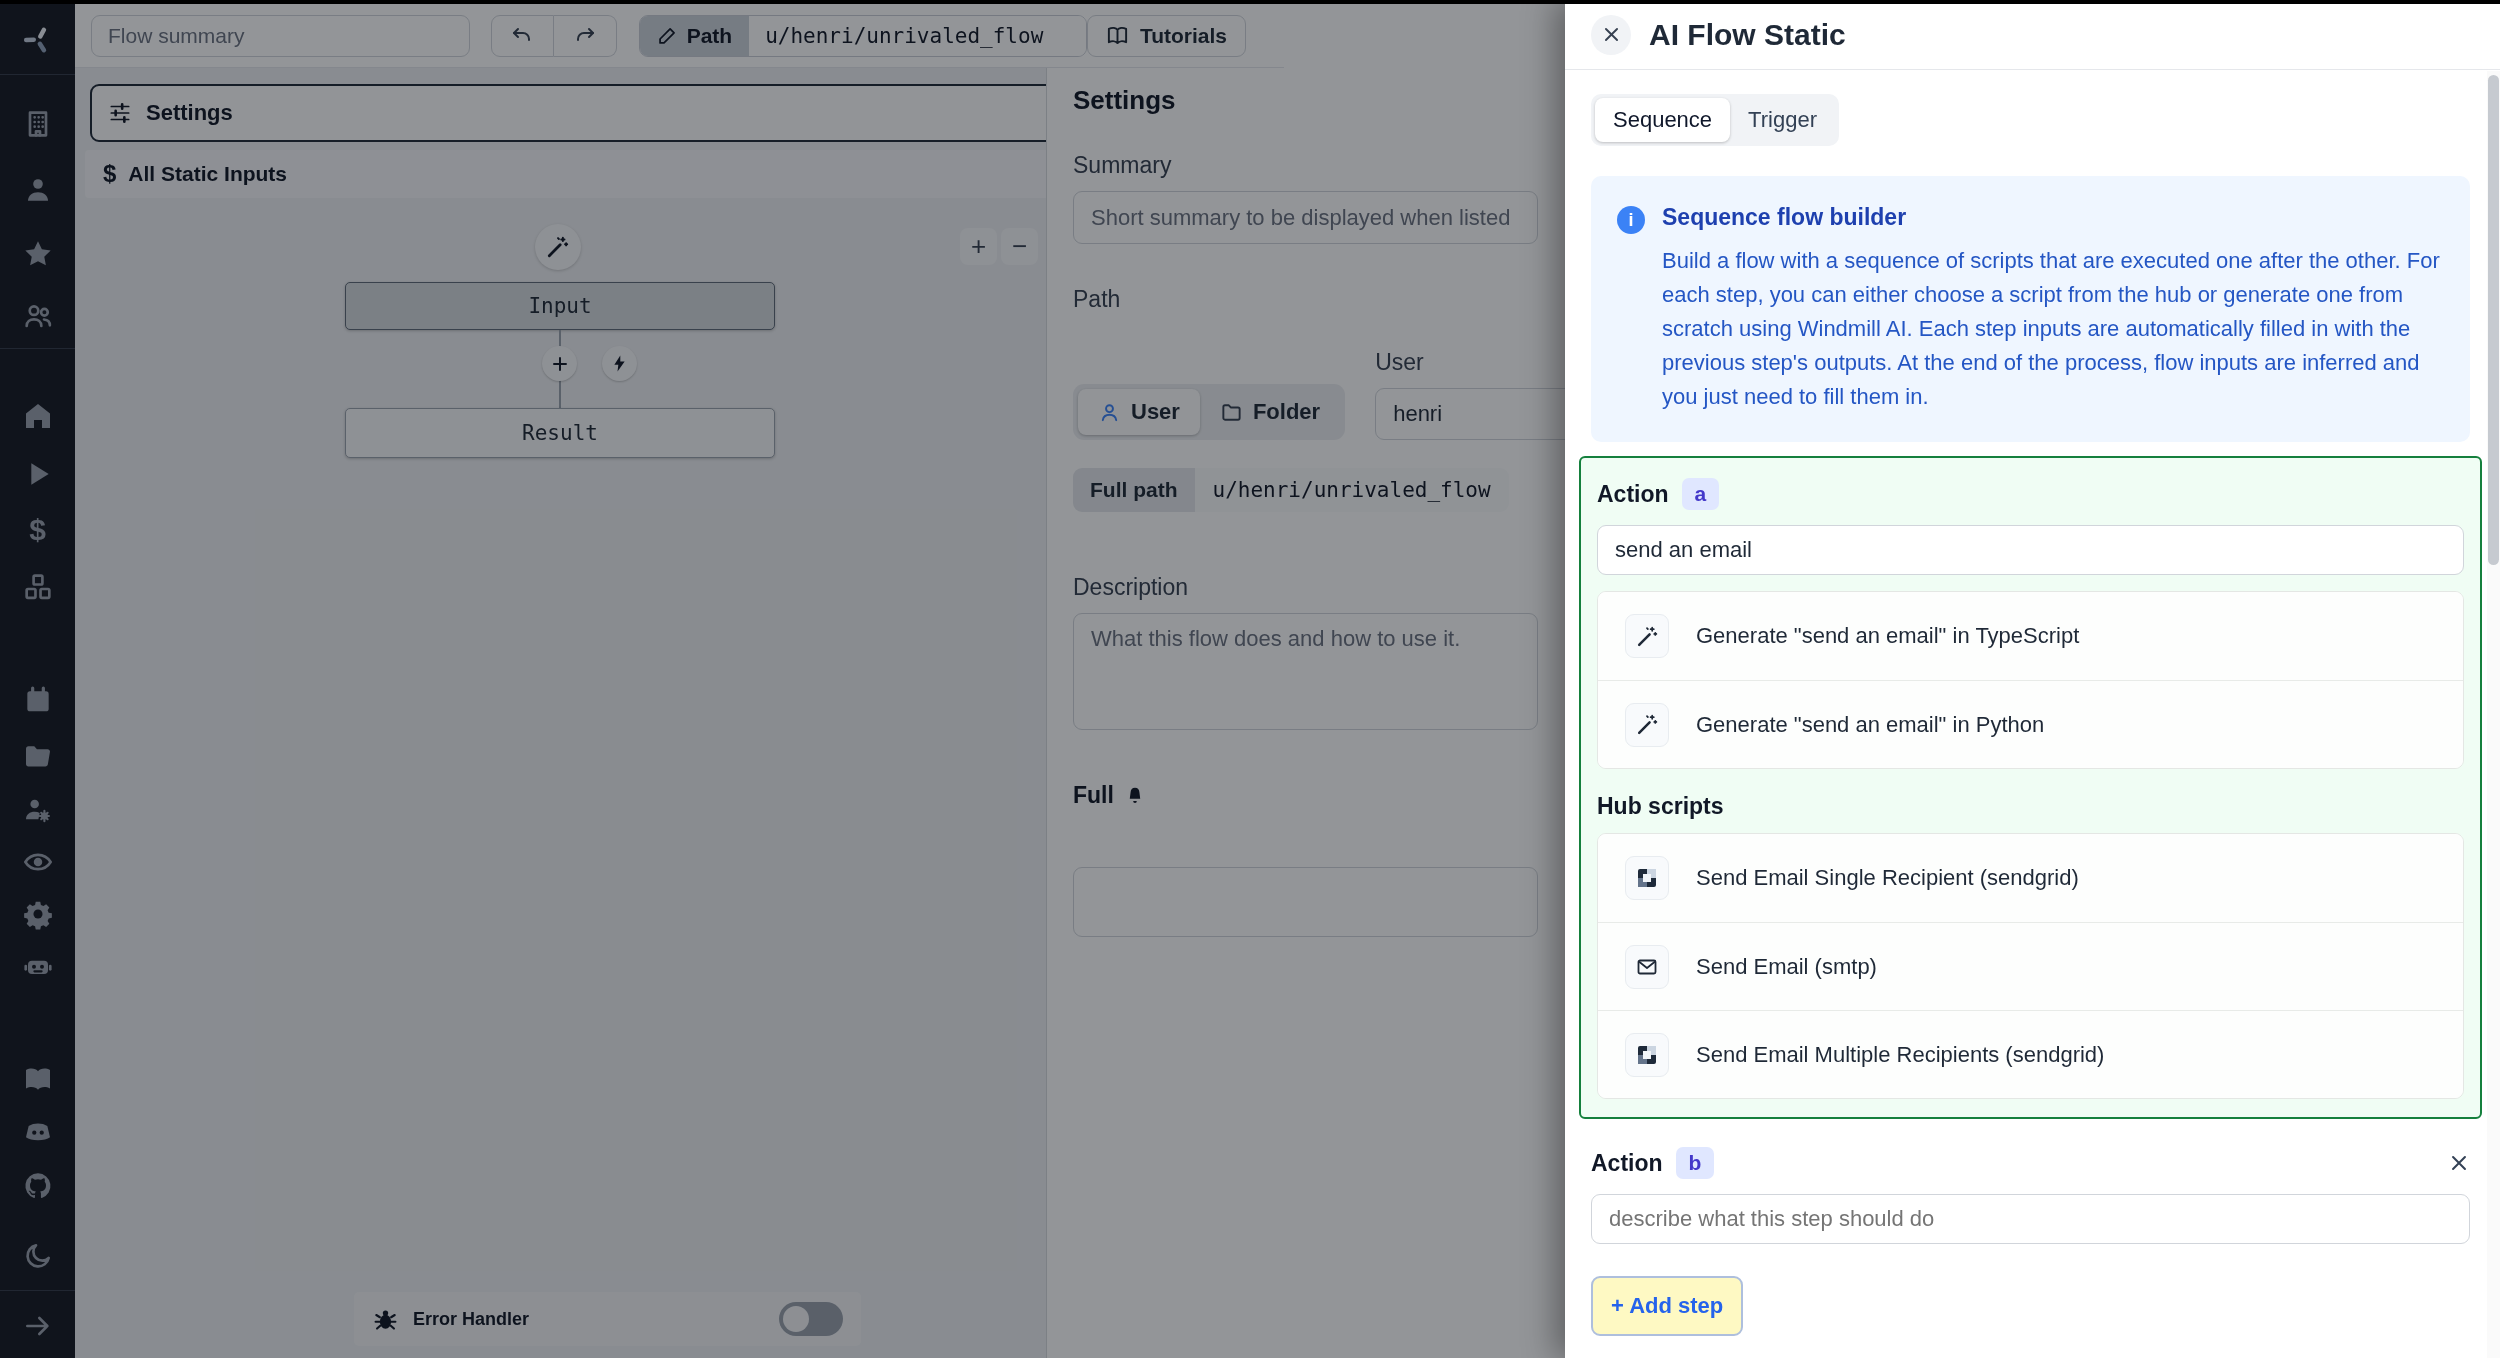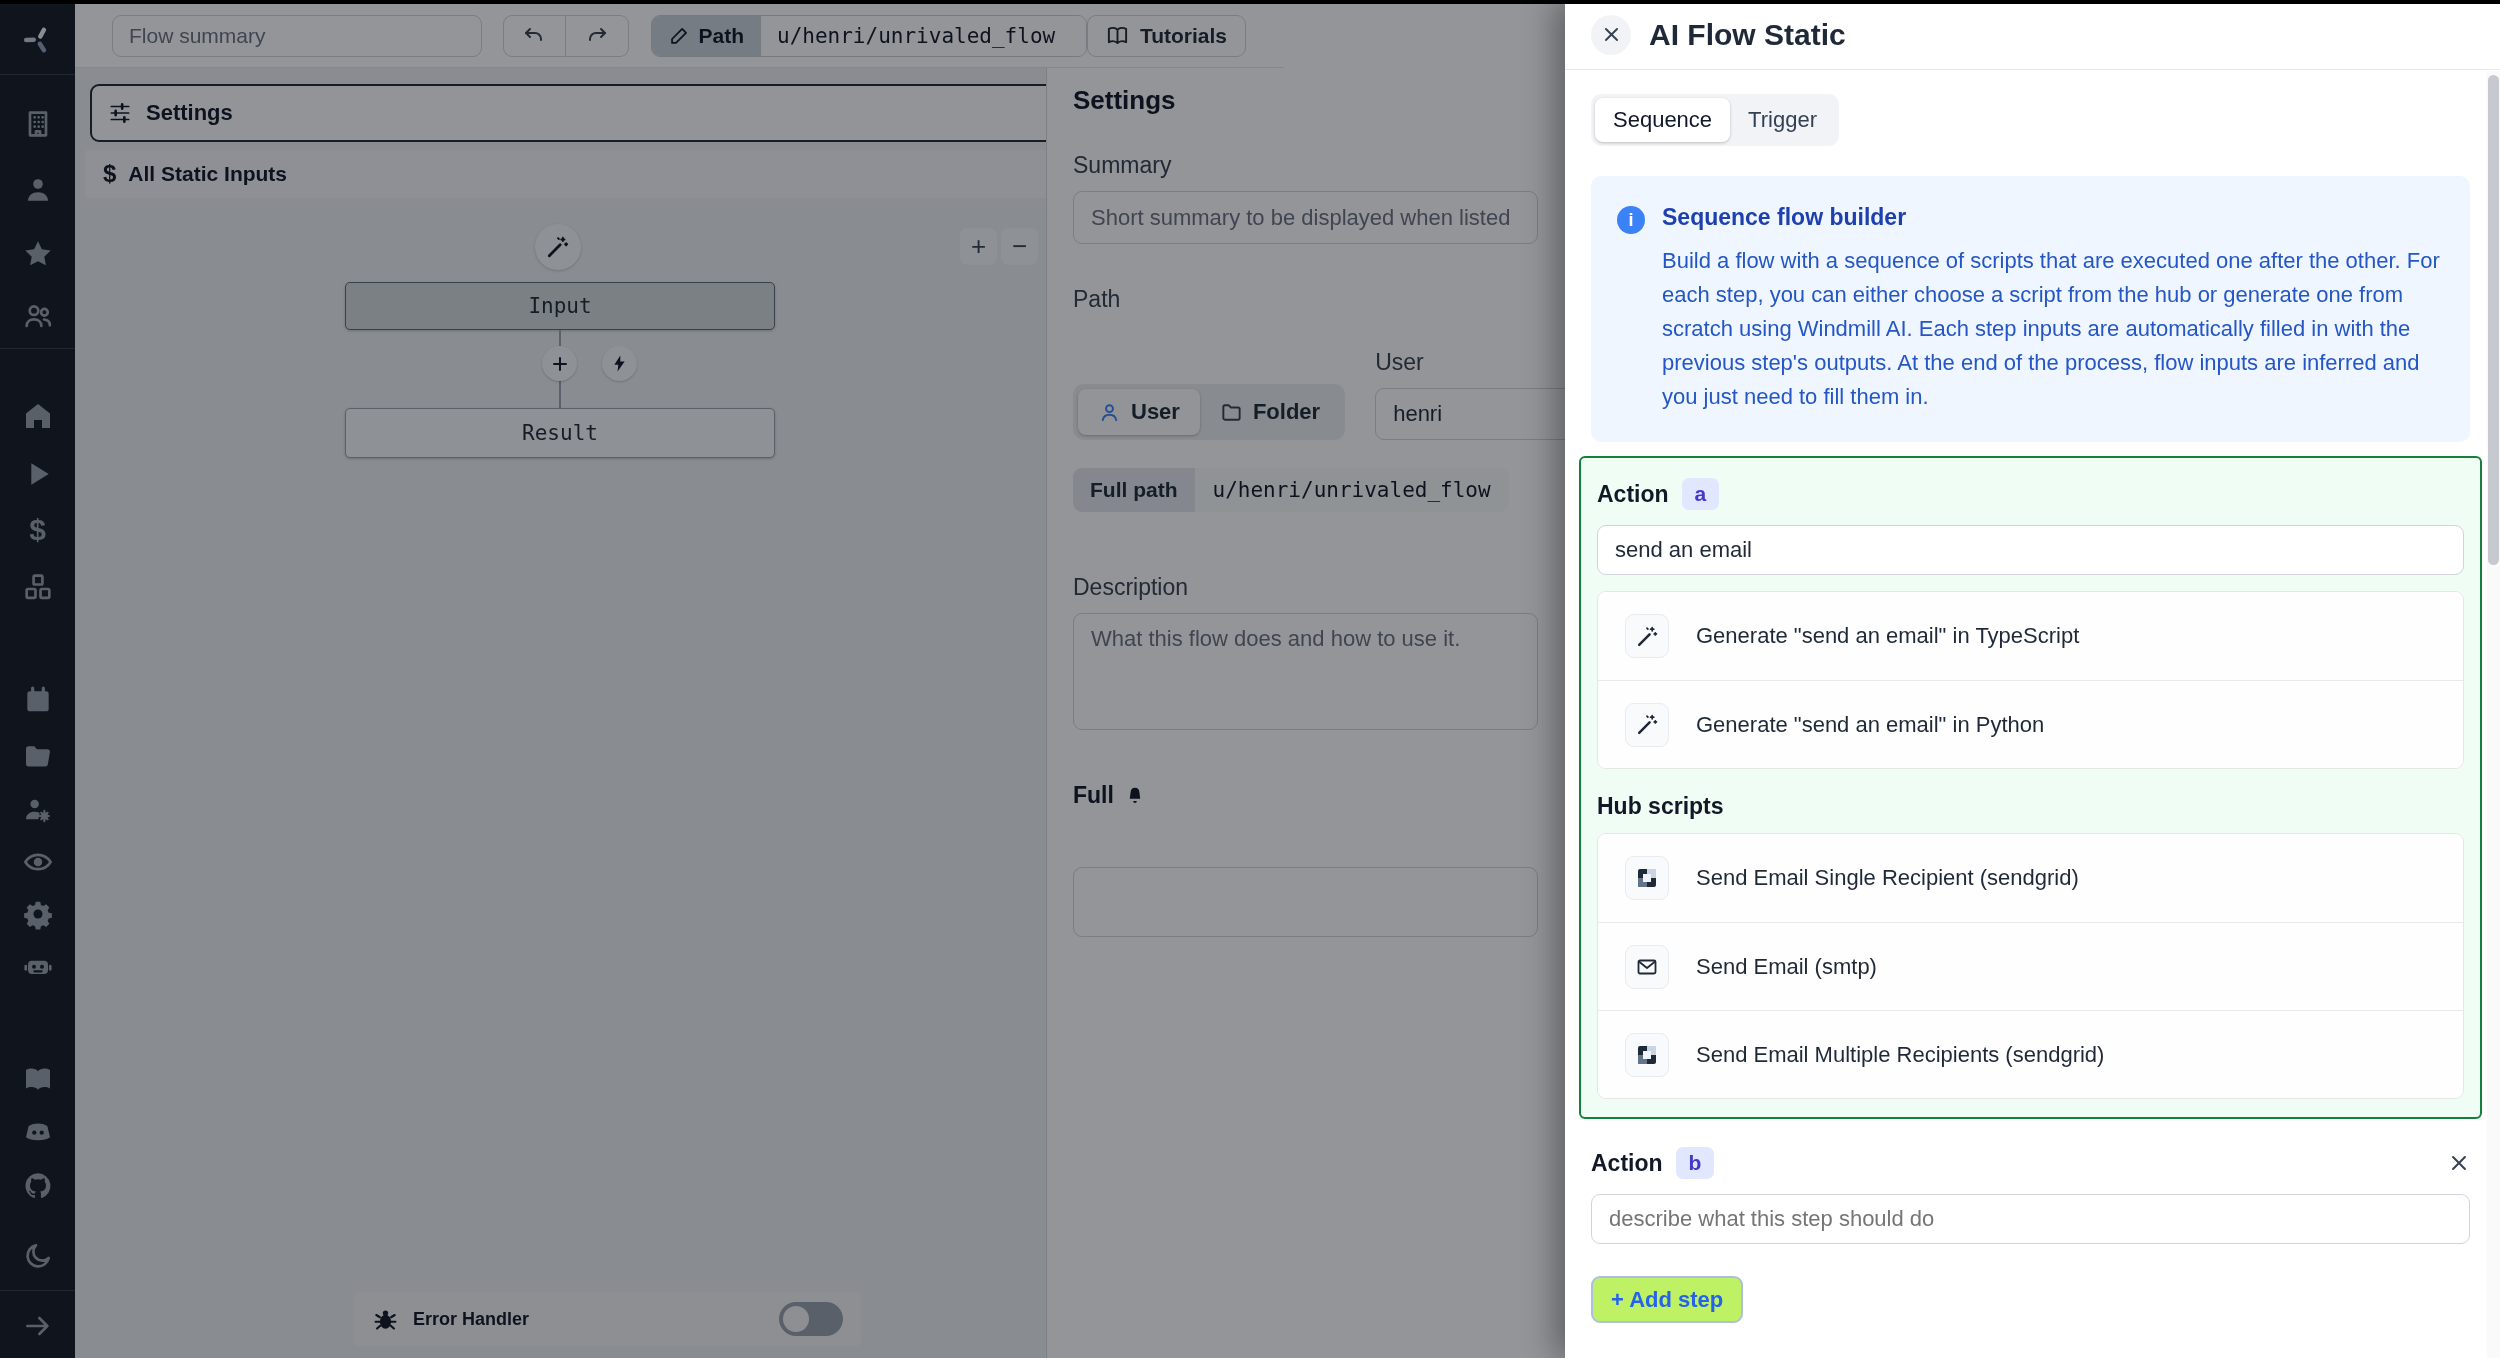--- a/index.html
+++ b/index.html
@@ -16,21 +16,21 @@
   
   .sidebar { position:absolute; left:0; top:4px; width:75px; height:1354px; background:#161a23; z-index:10; }
   .sb-icon { position:absolute; left:50%; transform:translateX(-50%); width:40px; height:40px;
              display:flex; align-items:center; justify-content:center; color:#9aa1ad; }
   .sb-icon svg { width:32px; height:32px; }
   .sb-glyph { font-size:30px; line-height:1; color:#9aa1ad; }
   .sb-div { position:absolute; left:0; width:75px; height:1px; background:#343b49; }
 
   
   .topbar { position:absolute; left:75px; top:4px; width:1209px; height:64px; background:#fff;
-            border-bottom:1px solid #e5e7eb; display:flex; align-items:center; padding:0 20px 0 37px; z-index:10; }
+            border-bottom:1px solid #e5e7eb; display:flex; align-items:center; padding:0 20px 0 16px; z-index:10; }
   .tb-input { width:470px; height:42px; border:1px solid #d1d5db; border-radius:9px; padding:0 16px;
               font-size:21px; color:#374151; background:#fff; outline:none; font-family:inherit; }
   .tb-input::placeholder { color:#6b7280; }
   .undo-group { display:flex; margin-left:21px; }
   .undo-group .ubtn { width:63px; height:42px; border:1px solid #d1d5db; background:#fff;
                       display:flex; align-items:center; justify-content:center; color:#374151; cursor:pointer; }
   .undo-group .ubtn:first-child { border-radius:9px 0 0 9px; }
   .undo-group .ubtn:last-child { border-radius:0 9px 9px 0; border-left:none; }
   .path-group { display:flex; margin-left:22px; height:42px; border:1px solid #c9ced6; border-radius:9px; overflow:hidden; }
   .path-label { display:flex; align-items:center; gap:9px; background:#ccd2da; color:#111827;
@@ -123,22 +123,22 @@
   .result-list { margin-top:16px; background:#fdfefd; border:1px solid #e4e7e4; border-radius:9px; overflow:hidden; }
   .result-row { display:flex; align-items:center; gap:27px; height:88px; padding:0 27px; cursor:pointer; background:#fdfefd; }
   .result-row + .result-row { border-top:1px solid #e8ebe8; }
   .row-icon { width:44px; height:44px; border-radius:9px; background:#f8fafc; border:1px solid #e8ecf0;
               display:flex; align-items:center; justify-content:center; }
   .row-text { font-size:22px; color:#1f2937; }
   .hub-label { margin-top:24px; font-size:23px; font-weight:700; color:#111827; }
   .action-b { margin-top:28px; }
   .action-b-head { display:flex; align-items:center; gap:13px; }
   .x-small { margin-left:auto; color:#334155; cursor:pointer; display:flex; }
-  .add-step { margin-top:32px; display:inline-flex; align-items:center; height:47px; padding:0 18px;
-              border:2px solid #aebfdd; border-radius:9px; background:#bef264; color:#2563eb;
+  .add-step { margin-top:32px; display:inline-flex; align-items:center; height:60px; padding:0 18px;
+              border:2px solid #aebfdd; border-radius:9px; background:#fef9c3; color:#2563eb;
               font-size:22px; font-weight:600; cursor:pointer; }
   .ai-scrollbar { position:absolute; right:0; top:71px; width:13px; height:1287px; background:#fafafa; }
   .ai-thumb { position:absolute; right:1px; top:4px; width:11px; height:490px; background:#c6cad0; border-radius:6px; }
   .icon-stroke { stroke:currentColor; fill:none; stroke-width:2; stroke-linecap:round; stroke-linejoin:round; }
 </style>
 </head>
 <body>
 
 <div class="screen">
 

